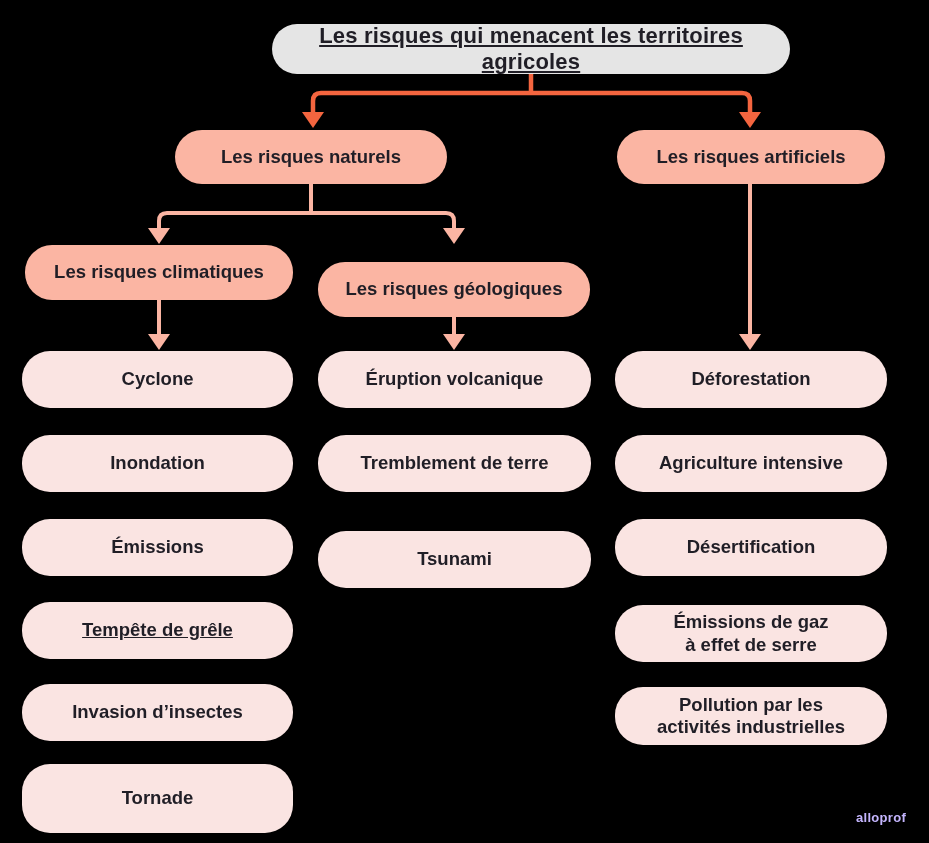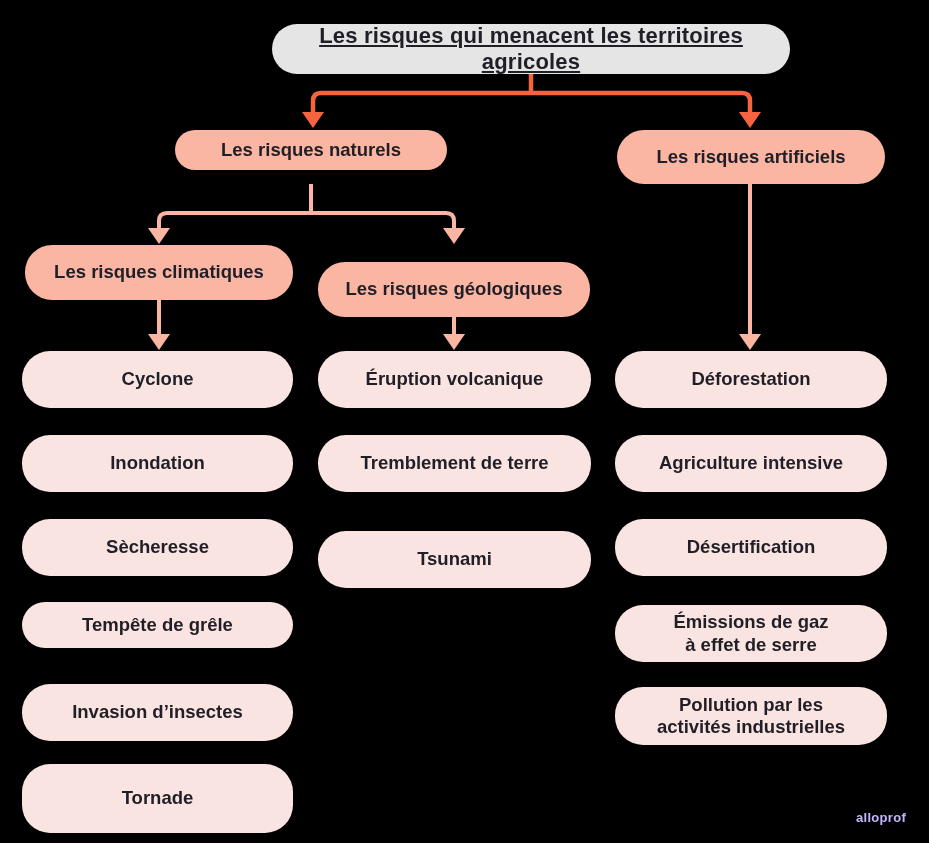--- a/index.html
+++ b/index.html
@@ -83,30 +83,30 @@
     </g>
 
     <g>
       <path class="stroke-branch" d="M750,184 L750,336"></path>
       <polygon class="fill-branch" points="739,334 761,334 750,350"></polygon>
     </g>
   </svg>
 
   <div class="node root-node" style="left:272px;top:24px;width:518px;height:50px;">Les risques qui menacent les territoires agricoles</div>
 
-  <div class="node branch-node" style="left:175px;top:130px;width:272px;height:40px;">Les risques naturels</div>
+  <div class="node branch-node" style="left:175px;top:130px;width:272px;height:54px;">Les risques naturels</div>
   <div class="node branch-node" style="left:617px;top:130px;width:268px;height:54px;">Les risques artificiels</div>
 
   <div class="node branch-node" style="left:25px;top:245px;width:268px;height:55px;">Les risques climatiques</div>
   <div class="node branch-node" style="left:318px;top:262px;width:272px;height:55px;">Les risques géologiques</div>
 
   <div class="node leaf-node" style="left:22px;top:351px;width:271px;height:57px;">Cyclone</div>
   <div class="node leaf-node" style="left:22px;top:435px;width:271px;height:57px;">Inondation</div>
-  <div class="node leaf-node" style="left:22px;top:519px;width:271px;height:57px;">Sècheresse</div>
-  <div class="node leaf-node" style="left:22px;top:602px;width:271px;height:46px;">Tempête de grêle</div>
+  <div class="node leaf-node" style="left:22px;top:519px;width:271px;height:57px;">Émissions</div>
+  <div class="node leaf-node" style="left:22px;top:602px;width:271px;height:57px;text-decoration:underline;">Tempête de grêle</div>
   <div class="node leaf-node" style="left:22px;top:684px;width:271px;height:57px;">Invasion d’insectes</div>
   <div class="node leaf-node" style="left:22px;top:764px;width:271px;height:69px;">Tornade</div>
 
   <div class="node leaf-node" style="left:318px;top:351px;width:273px;height:57px;">Éruption volcanique</div>
   <div class="node leaf-node" style="left:318px;top:435px;width:273px;height:57px;">Tremblement de terre</div>
   <div class="node leaf-node" style="left:318px;top:519px;width:273px;height:57px;margin-top:12px;">Tsunami</div>
 
   <div class="node leaf-node" style="left:615px;top:351px;width:272px;height:57px;">Déforestation</div>
   <div class="node leaf-node" style="left:615px;top:435px;width:272px;height:57px;">Agriculture intensive</div>
   <div class="node leaf-node" style="left:615px;top:519px;width:272px;height:57px;">Désertification</div>

